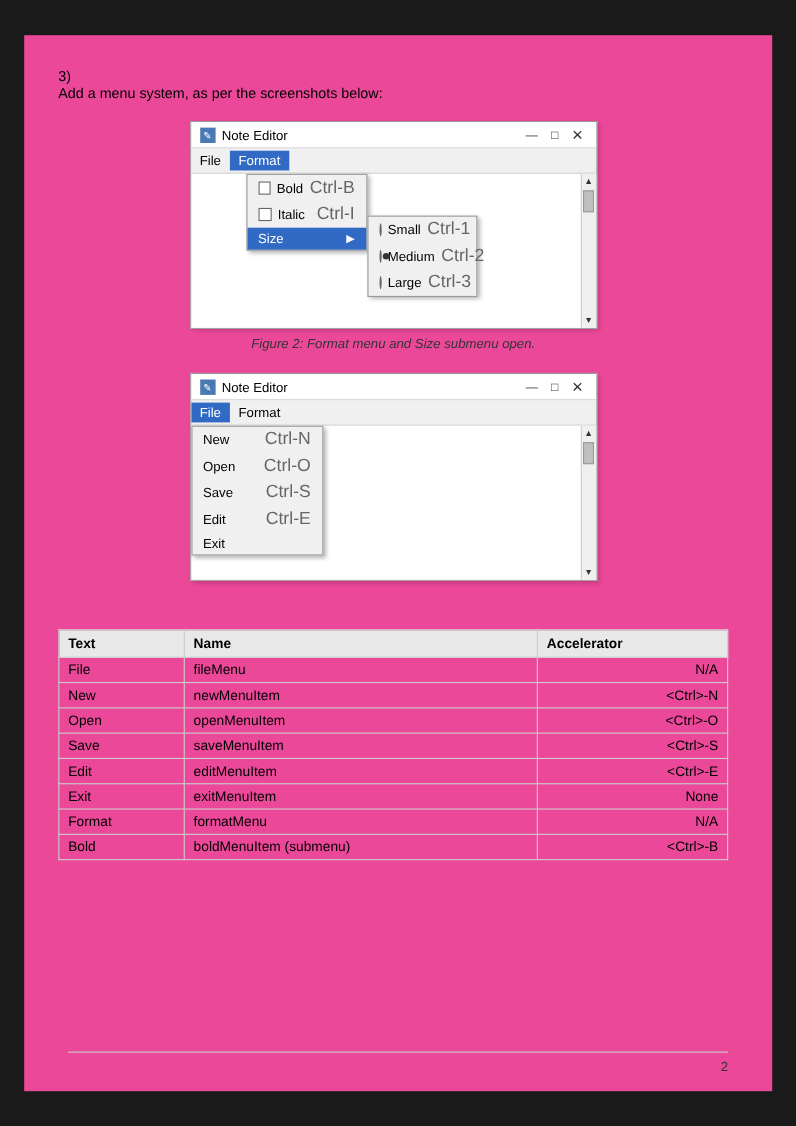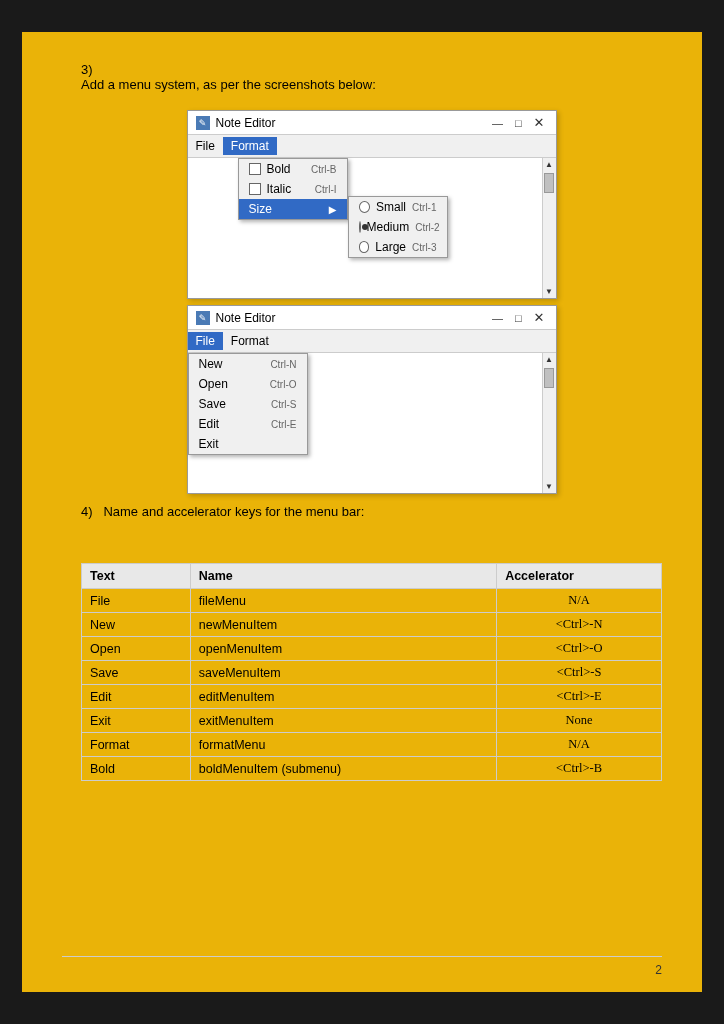--- a/index.html
+++ b/index.html
@@ -5,24 +5,24 @@
     * { margin: 0; padding: 0; box-sizing: border-box; }
     body {
       background: #1a1a1a;
       display: flex;
       justify-content: center;
       align-items: center;
       min-height: 100vh;
       font-family: Arial, sans-serif;
     }
     .page {
-      background: #eab308;
+      background: #ec4899;
       width: 680px;
       min-height: 960px;
-      padding: 30px 40px 30px 59px;
+      padding: 30px 40px 30px 31px;
       position: relative;
     }
     .instruction {
       font-size: 13px;
       margin-bottom: 18px;
       color: #000;
     }
     .instruction-num {
       display: inline-block;
       width: 40px;
@@ -171,21 +171,21 @@
       align-items: center;
       gap: 6px;
       white-space: nowrap;
     }
     .dd-item.highlighted {
       background: #316ac5;
       color: #fff;
     }
     .dd-item .shortcut {
       margin-left: auto;
-      font-size: 10px;
+      font-size: 16px;
       color: #666;
     }
     .dd-item .arrow {
       margin-left: auto;
       font-size: 10px;
     }
     .checkbox-icon {
       width: 12px;
       height: 12px;
       border: 1px solid #666;
@@ -250,22 +250,21 @@
     }
     .data-table th.right {
       text-align: left;
     }
     .data-table td {
       border: 1px solid #ccc;
       padding: 4px 8px;
       font-size: 12.5px;
     }
     .data-table td.right {
-      text-align: center;
-      font-family: Liberation Serif, serif;
+      text-align: right;
     }
 
     
     .page-number {
       position: absolute;
       bottom: 15px;
       right: 40px;
       font-size: 12px;
       color: #333;
     }
@@ -347,20 +346,21 @@
 
         <div class="scrollbar-right">
           <span class="scrollbar-arrow">▲</span>
           <div class="scrollbar-thumb"></div>
           <span class="scrollbar-arrow" style="margin-top:auto;">▼</span>
         </div>
       </div>
     </div>
   </div>
 
+  <p class="figure-caption">Figure 2: Format menu and Size submenu open.</p>
 
   <div class="window-container">
     <div class="window">
 
       <div class="window-titlebar">
         <div class="window-title">
           <span class="window-icon">✎</span>
           <span>Note Editor</span>
         </div>
         <div class="window-controls">
@@ -402,25 +402,20 @@
           <span class="scrollbar-arrow">▲</span>
           <div class="scrollbar-thumb"></div>
           <span class="scrollbar-arrow" style="margin-top:auto;">▼</span>
         </div>
       </div>
     </div>
   </div>
 
 
   <div class="section4">
-    <p class="section4-title">
-      <span>4)</span>
-      &nbsp;
-      <span>Name and accelerator keys for the menu bar:</span>
-    </p>
 
     <table class="data-table">
       <thead>
         <tr>
           <th>Text</th>
           <th>Name</th>
           <th class="right">Accelerator</th>
         </tr>
       </thead>
       <tbody id="table-body">

